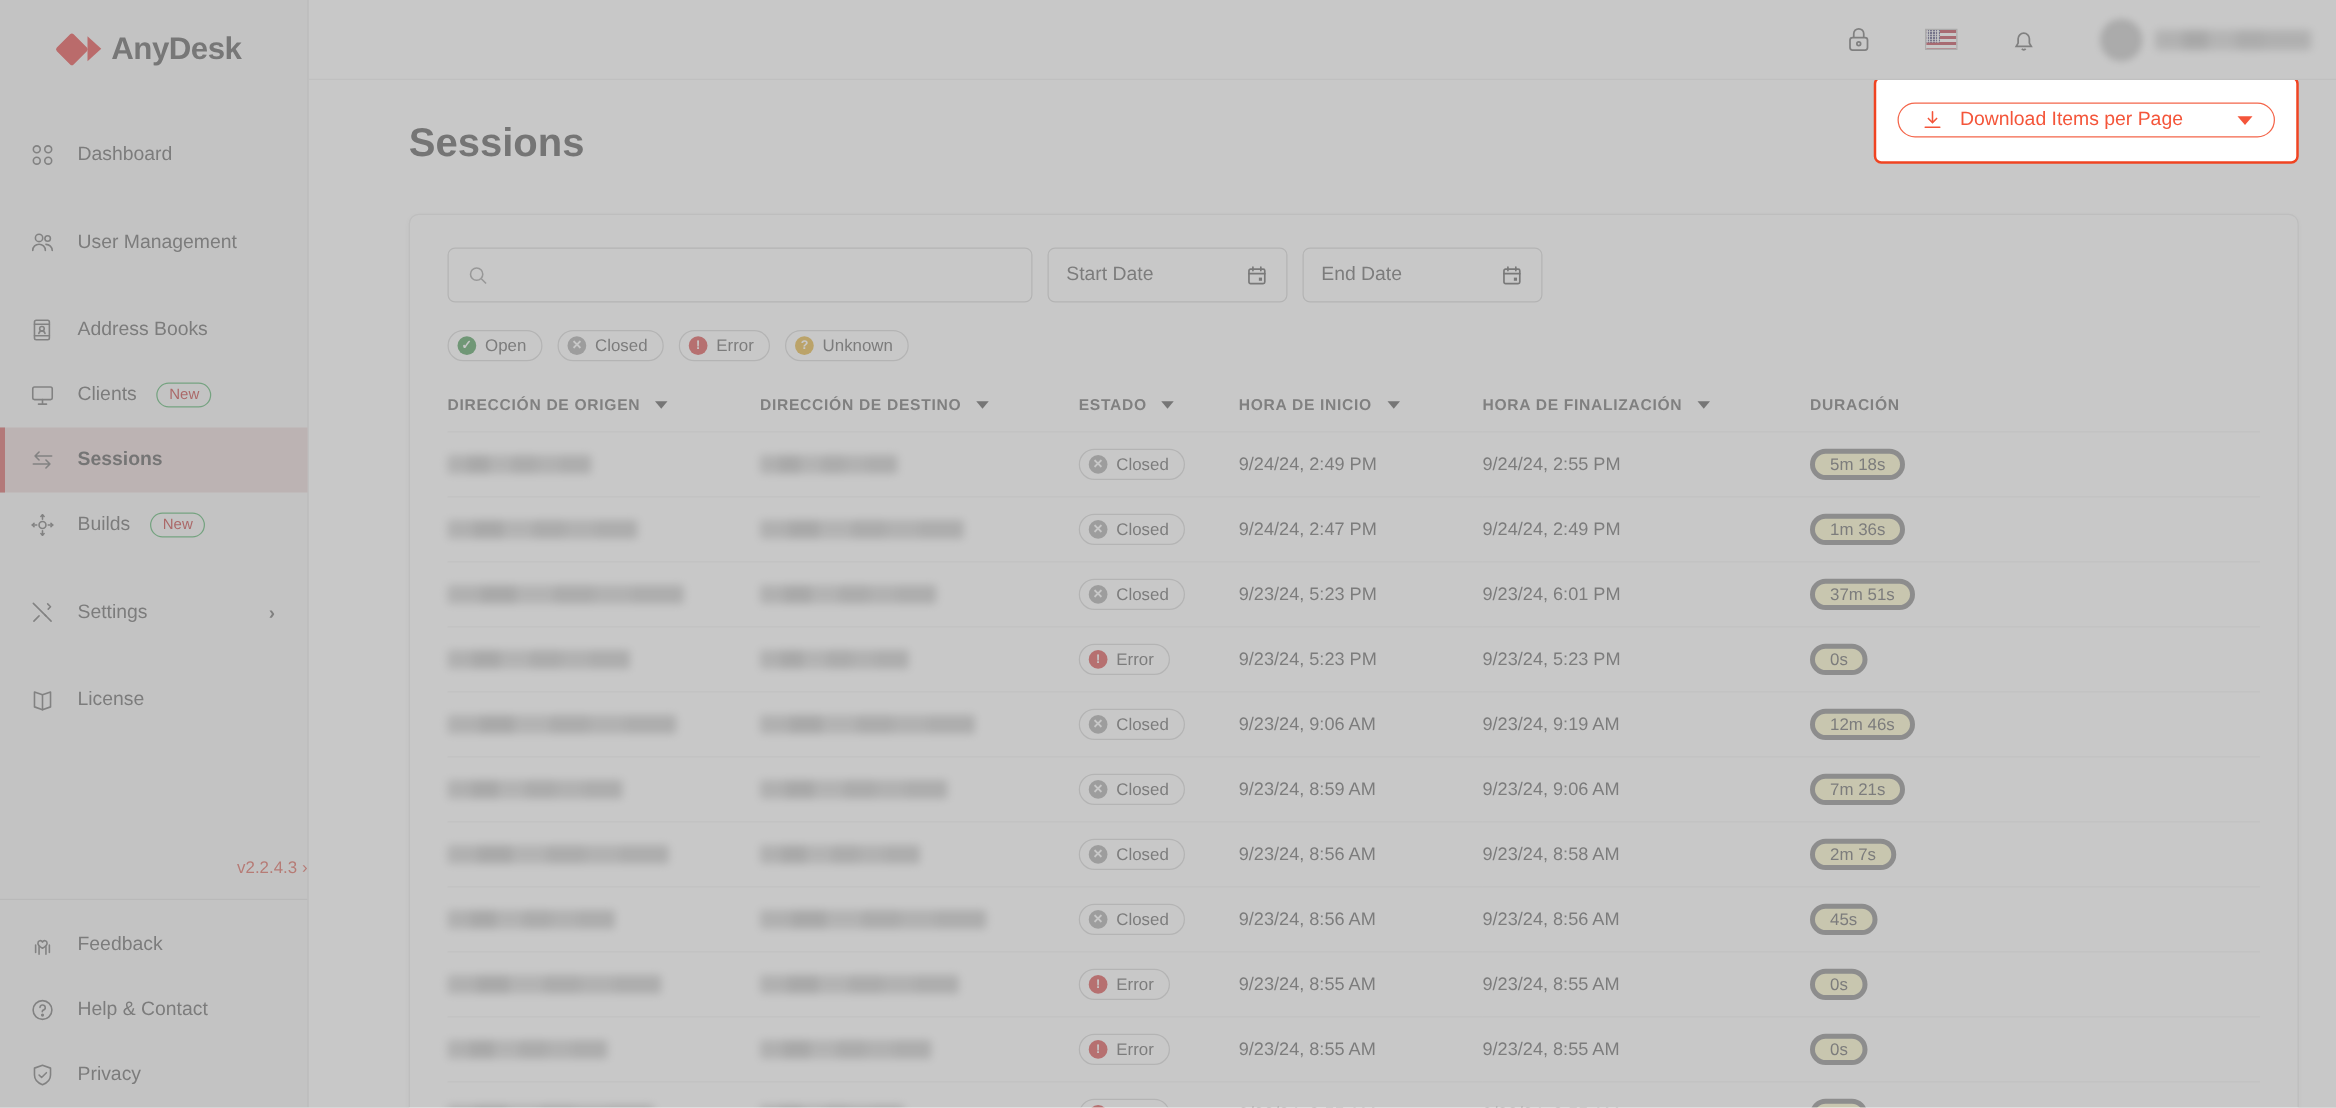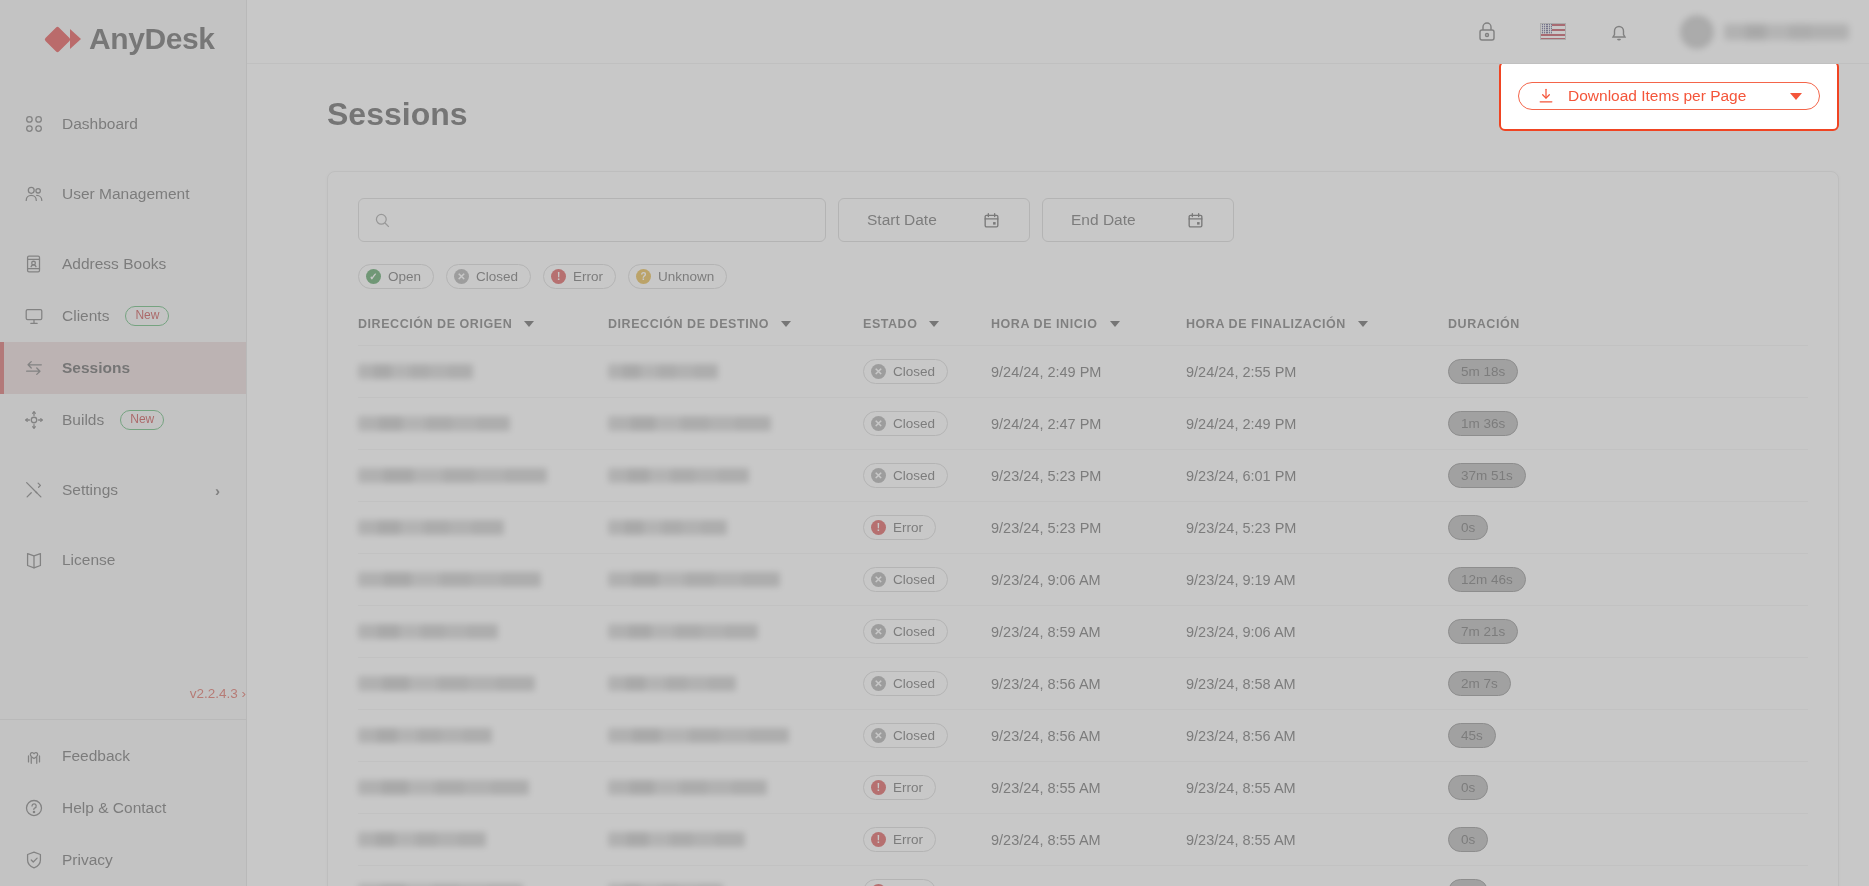--- a/index.html
+++ b/index.html
@@ -25,21 +25,21 @@
     background: #f4f4f4;
     border-right: 1px solid #dcdcdc;
     display: flex; flex-direction: column;
   }
   #logo-row { height: 78px; display: flex; align-items: center; padding-left: 48px; }
   .logo-mark { display:flex; align-items:center; gap:3px; margin-right: 8px; }
   .dia { width: 19px; height: 19px; background: #d22;
          transform: rotate(45deg); border-radius: 2px; }
   .chev { width: 0; height: 0; border-top: 10px solid transparent;
           border-bottom: 10px solid transparent; border-left: 11px solid #d22; }
-  .logo-text { font-size: 30px; font-weight: 700; color: #3f3f3f; letter-spacing: -0.4px; }
+  .logo-text { font-size: 25px; font-weight: 700; color: #3f3f3f; letter-spacing: -0.4px; }
 
   .nav { margin-top: 20px; }
   .nav-item {
     display: flex; align-items: center; height: 52px;
     padding-left: 22px; gap: 16px; cursor: pointer; position: relative;
     color: #4a4a4a; font-size: 15.5px;
   }
   .nav-item.active { background: #e3cccc; font-weight: 700; color: #3a3a3a; }
   .nav-item.active::before {
     content:''; position:absolute; left:0; top:0; bottom:0; width:4px; background:#c44;
@@ -105,21 +105,21 @@
   }
   .search-box svg { width: 19px; height: 19px; color:#8e8e8e; flex:0 0 19px;}
   .search-box input {
     border: none; outline: none; font-size: 15.5px; color:#444;
     width: 100%; background: transparent; font-family: inherit;
   }
   .search-box input::placeholder { color: #9a9a9a; }
   .date-box {
     width: 192px; height: 44px; border: 1px solid #cfcfcf; border-radius: 6px;
     display:flex; align-items:center; justify-content: space-between;
-    padding: 0 28px; color:#4b4b4b; font-size: 15.5px; background:#fff; cursor:pointer;
+    padding: 0 14px; color:#4b4b4b; font-size: 15.5px; background:#fff; cursor:pointer;
   }
   .date-box svg { width: 19px; height: 19px; color:#444; }
 
   #download-wrap {
     position: absolute; right: 30px; top: -3px;
   }
   #download-highlight {
     background: #ffffff; border: 2px solid #f04422; border-radius: 6px;
     padding: 19px 17px; position: relative; z-index: 60;
   }
@@ -161,22 +161,22 @@
     background: linear-gradient(90deg,#c7c7c7 0 14%,#b4b4b4 14% 29%,#cdcdcd 29% 45%,
       #bcbcbc 45% 62%,#c9c9c9 62% 78%,#bfbfbf 78% 100%); }
 
   .status-pill {
     display:inline-flex; align-items:center; gap:7px;
     border:1px solid #cfcfcf; border-radius:13px; height:25px;
     padding: 0 12px 0 7px; font-size:13.5px; color:#4a4a4a; background:#fff;
   }
   .dur-pill {
     display:inline-flex; align-items:center; justify-content:center;
-    border:1px solid #737373; border-radius:13px; height:25px;
-    padding: 0 12px; font-size:13.5px; color:#4a4a4a; background:#a3a3a3; min-width: 34px;
+    border:4px solid #737373; border-radius:13px; height:25px;
+    padding: 0 12px; font-size:13.5px; color:#4a4a4a; background:#fef9c3; min-width: 34px;
   }
   .col-src { width: 250px; }
   .col-dst { width: 255px; }
   .col-st  { width: 128px; }
   .col-start { width: 195px; }
   .col-end { width: 262px; margin-left: 32px; }
 </style>
 </head>
 <body>
 

